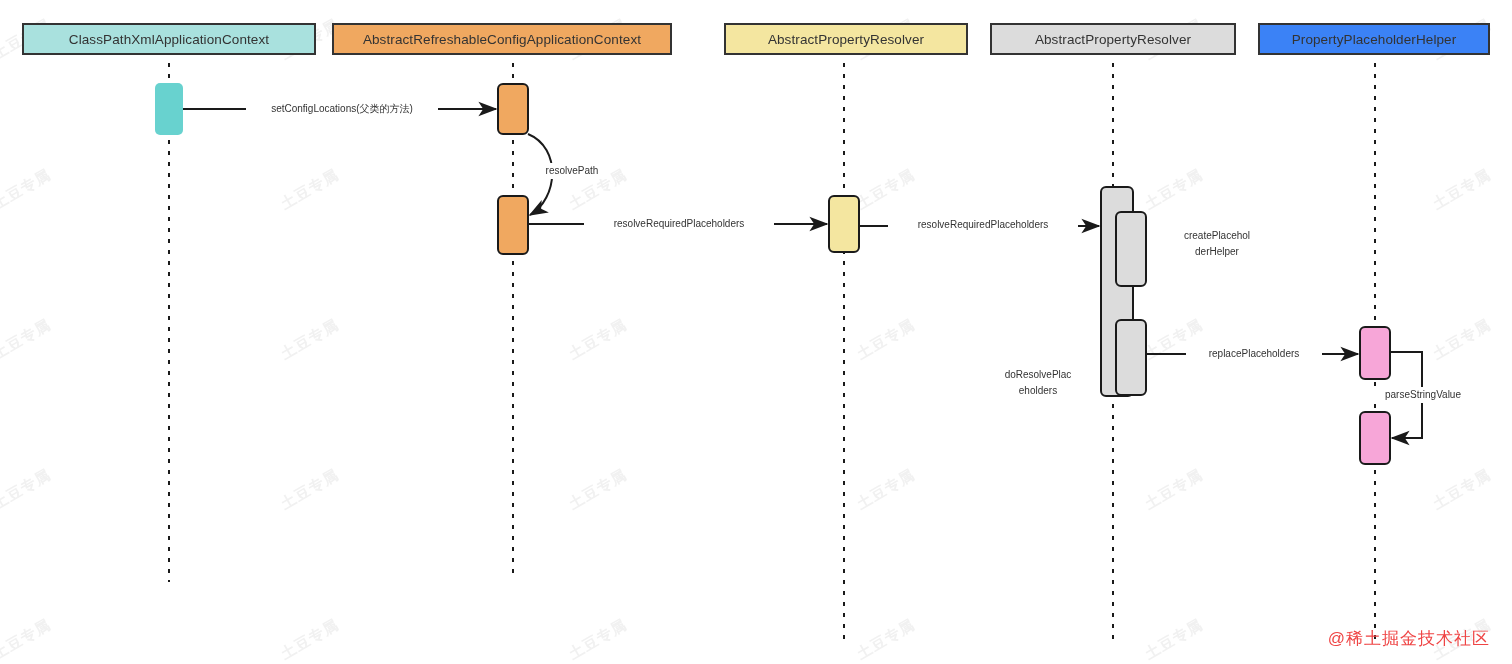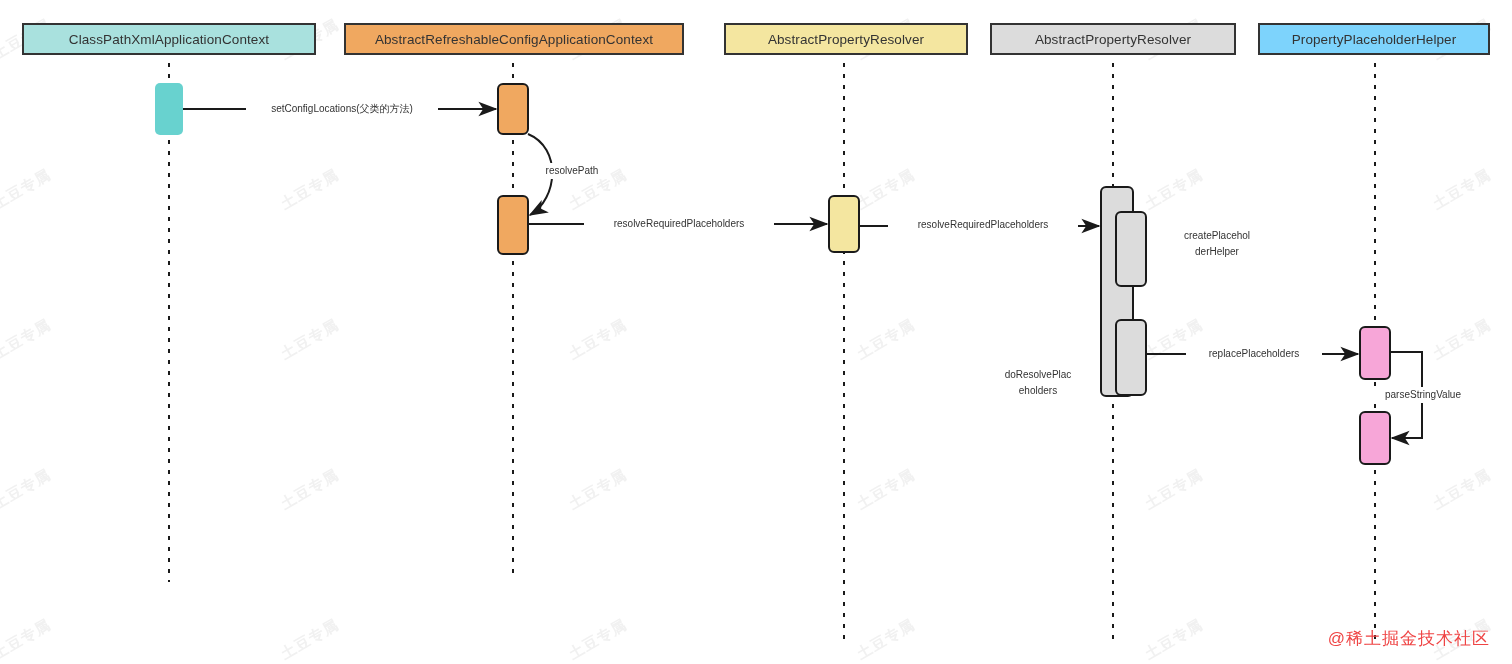--- a/index.html
+++ b/index.html
@@ -142,30 +142,30 @@
         <line x1="859" y1="226" x2="1099" y2="226" stroke="#1a1a1a" stroke-width="2" marker-end="url(#arrowFilled)"></line>
         <line x1="1146" y1="354" x2="1358" y2="354" stroke="#1a1a1a" stroke-width="2" marker-end="url(#arrowFilled)"></line>
         <path d="M 1390 352 L 1422 352 L 1422 438 L 1392 438" fill="none" stroke="#1a1a1a" stroke-width="2" marker-end="url(#arrowFilled)"></path>
       </g>
   </svg>
 
   <div id="participants-layer">
       <div class="participant-box" style="left: 22px; top: 23px; width: 294px; height: 32px; background: rgb(169, 225, 222); border-color: rgb(51, 51, 51);">
         <span>ClassPathXmlApplicationContext</span>
       </div>
-      <div class="participant-box" style="left: 344px; top: 23px; width: 340px; height: 32px; background: rgb(240, 168, 96); border-color: rgb(51, 51, 51);">
+      <div class="participant-box" style="left: 332px; top: 23px; width: 340px; height: 32px; background: rgb(240, 168, 96); border-color: rgb(51, 51, 51);">
         <span>AbstractRefreshableConfigApplicationContext</span>
       </div>
       <div class="participant-box" style="left: 724px; top: 23px; width: 244px; height: 32px; background: rgb(244, 230, 160); border-color: rgb(51, 51, 51);">
         <span>AbstractPropertyResolver</span>
       </div>
       <div class="participant-box" style="left: 990px; top: 23px; width: 246px; height: 32px; background: rgb(220, 220, 220); border-color: rgb(51, 51, 51);">
         <span>AbstractPropertyResolver</span>
       </div>
-      <div class="participant-box" style="left: 1258px; top: 23px; width: 232px; height: 32px; background: #7dd3fc; border-color: rgb(51, 51, 51);">
+      <div class="participant-box" style="left: 1258px; top: 23px; width: 232px; height: 32px; background: #3b82f6; border-color: rgb(51, 51, 51);">
         <span>PropertyPlaceholderHelper</span>
       </div>
     </div>
 
   <div id="labels-layer">
       <div class="msg-label" style="left: 246px; top: 101px; width: 188px;">setConfigLocations(父类的方法)</div>
       <div class="msg-label" style="left: 534px; top: 163px; width: 72px;">resolvePath</div>
       <div class="msg-label" style="left: 584px; top: 216px; width: 186px;">resolveRequiredPlaceholders</div>
       <div class="msg-label" style="left: 888px; top: 217px; width: 186px;">resolveRequiredPlaceholders</div>
       <div class="msg-label wrap" style="left: 1162px; top: 228px; width: 110px;"><span>createPlacehol</span><br><span>derHelper</span></div>

